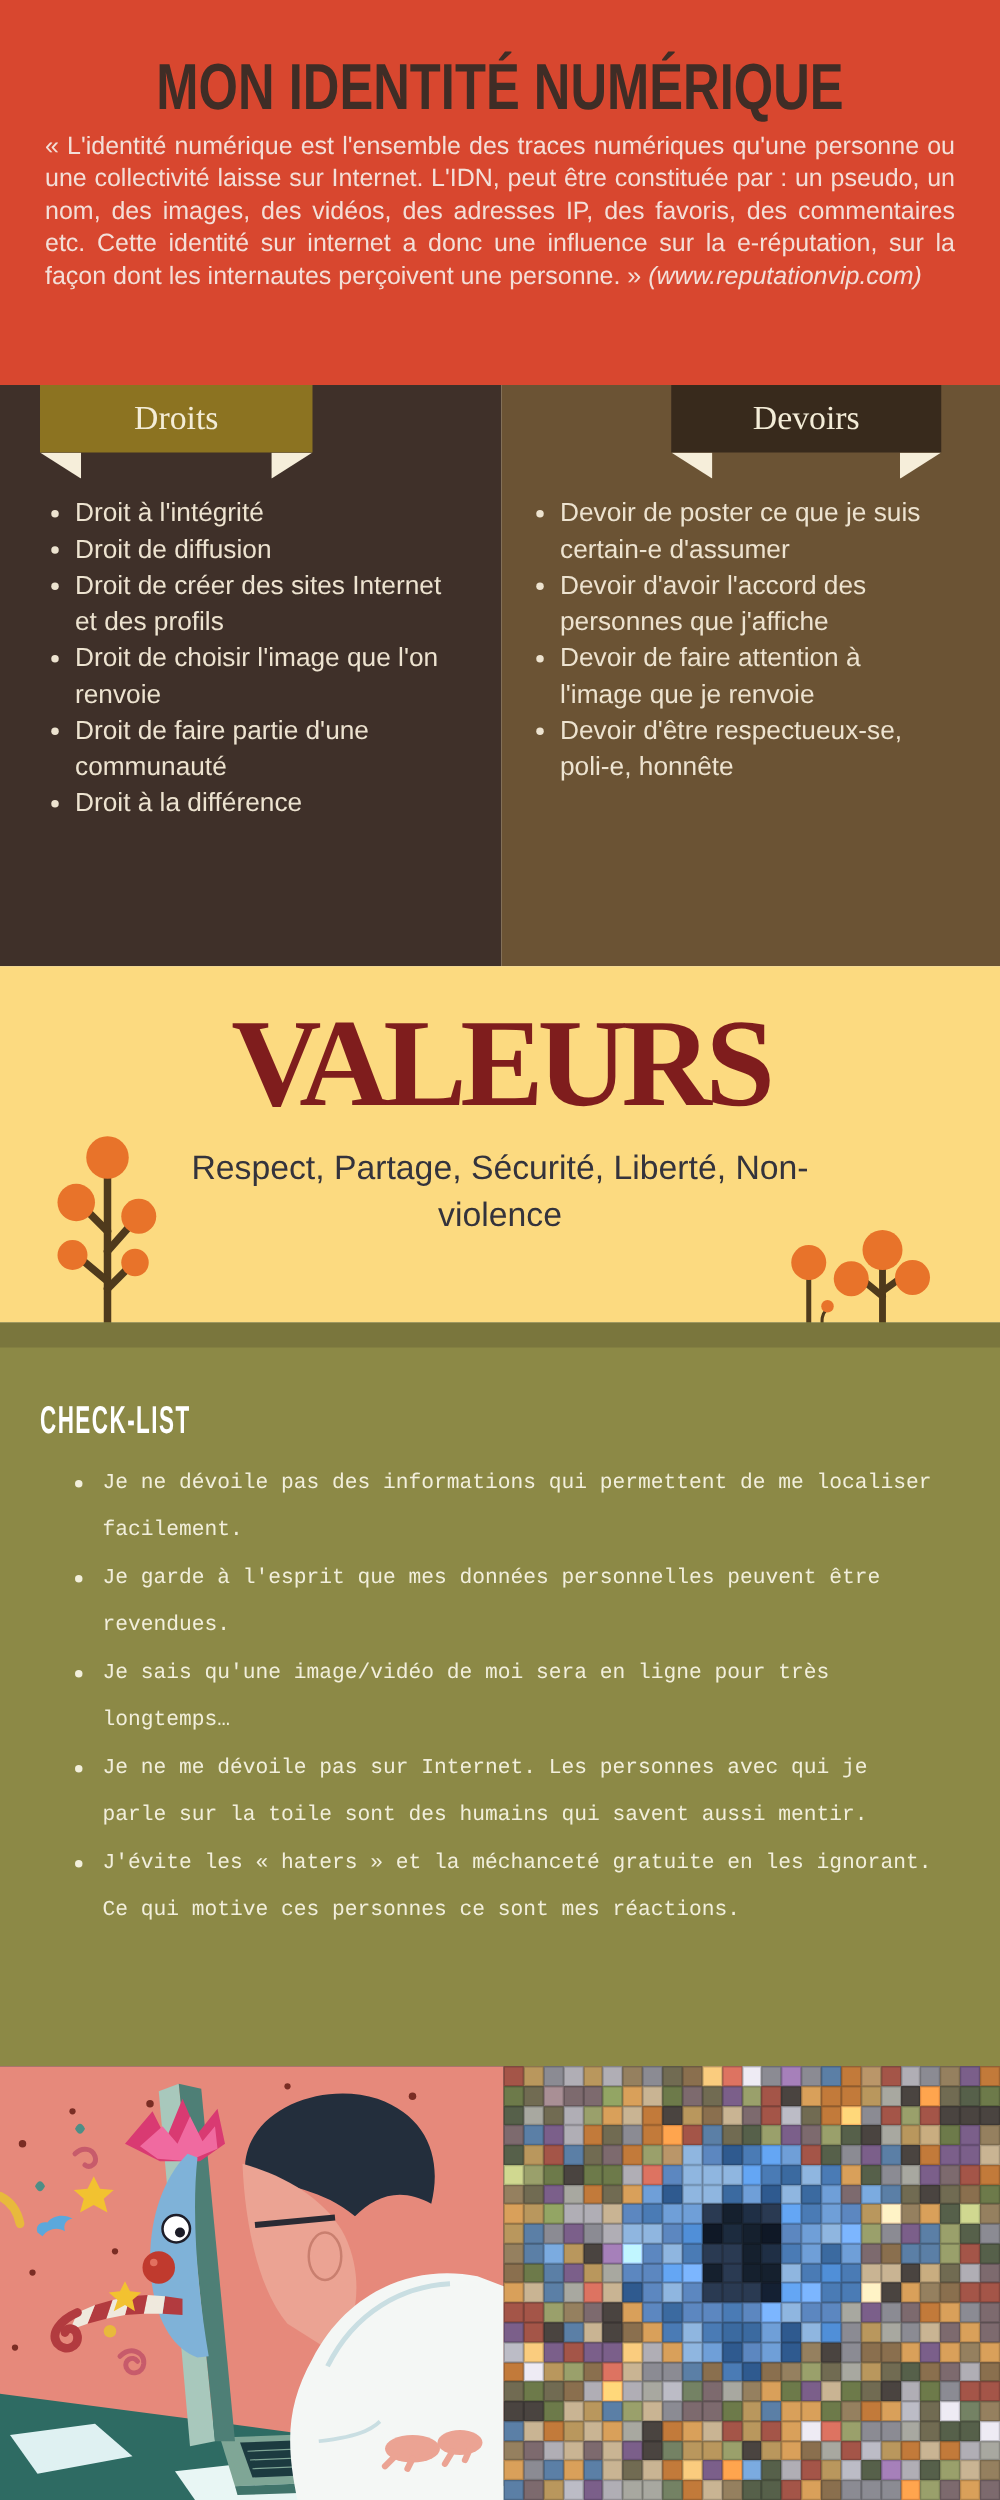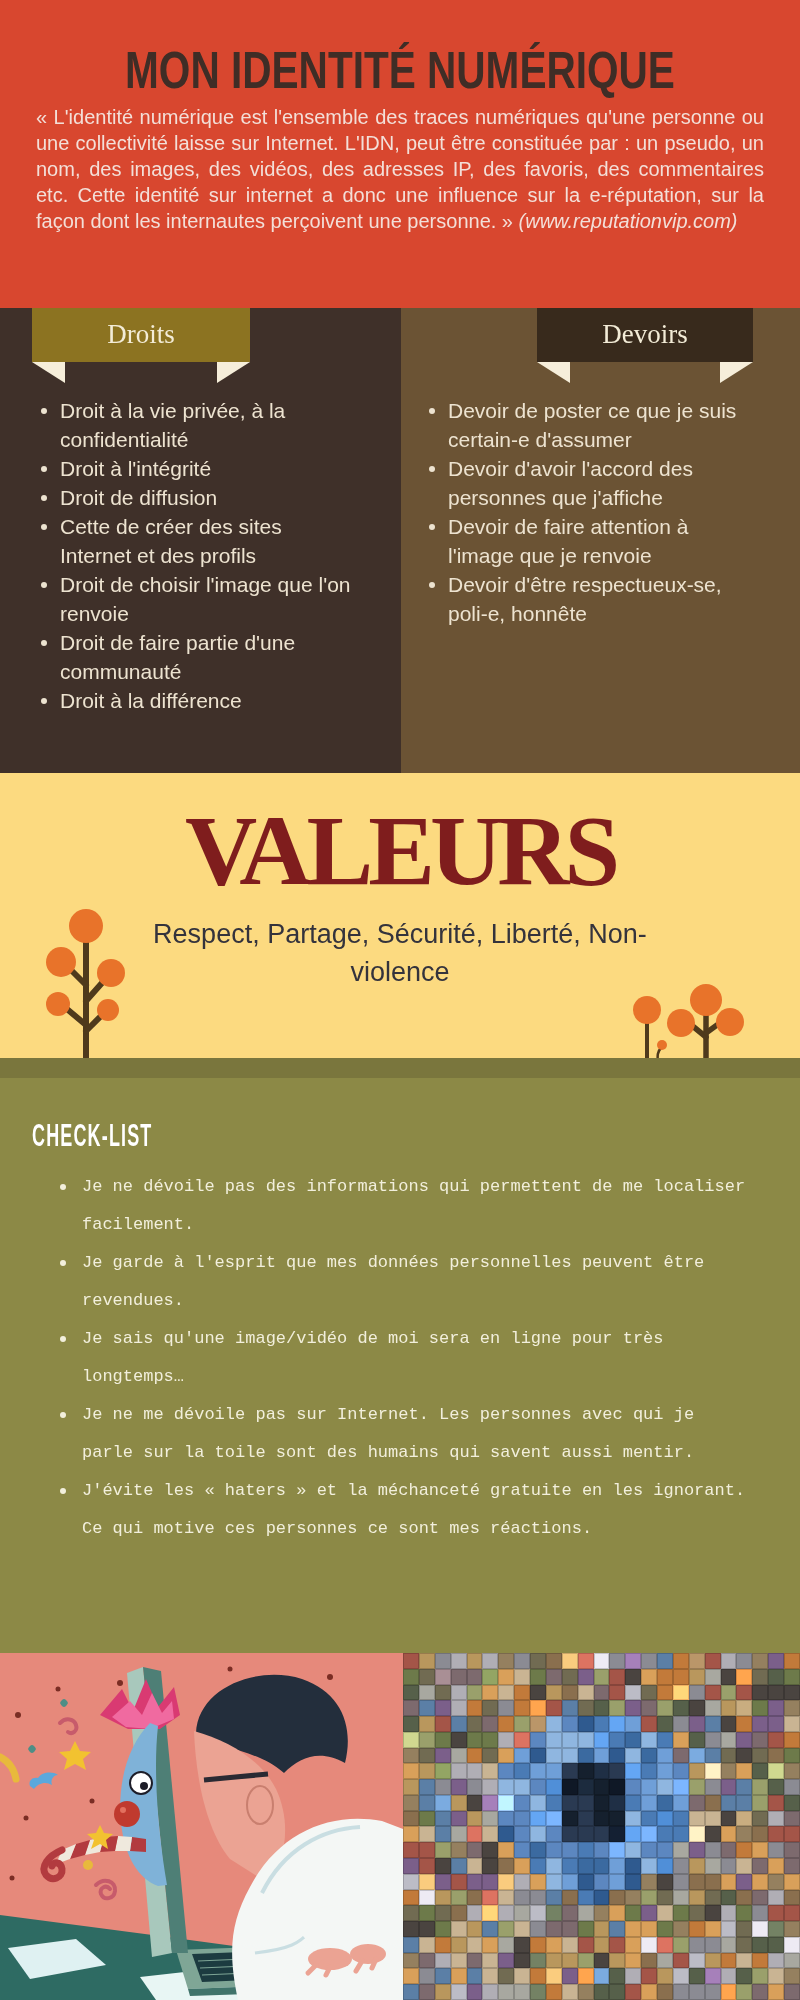--- a/index.html
+++ b/index.html
@@ -84,24 +84,23 @@
       <i class="fold fold-l"></i>
       <i class="fold fold-r"></i>
     </div>
     <div class="ribbon ribbon-droits">
       <span>Droits</span>
       <i class="fold fold-l"></i>
       <i class="fold fold-r"></i>
     </div>
 
     <ul class="col-list left">
-        <li>Droit à la vie privée, à la confidentialité</li>
         <li>Droit à l'intégrité</li>
         <li>Droit de diffusion</li>
-        <li>Cette de créer des sites Internet et des profils</li>
+        <li>Droit de créer des sites Internet et des profils</li>
         <li>Droit de choisir l'image que l'on renvoie</li>
         <li>Droit de faire partie d'une communauté</li>
         <li>Droit à la différence</li>
       </ul>
     <ul class="col-list right">
         <li>Devoir de poster ce que je suis certain-e d'assumer</li>
         <li>Devoir d'avoir l'accord des personnes que j'affiche</li>
         <li>Devoir de faire attention à l'image que je renvoie</li>
         <li>Devoir d'être respectueux-se, poli-e, honnête</li>
       </ul>

